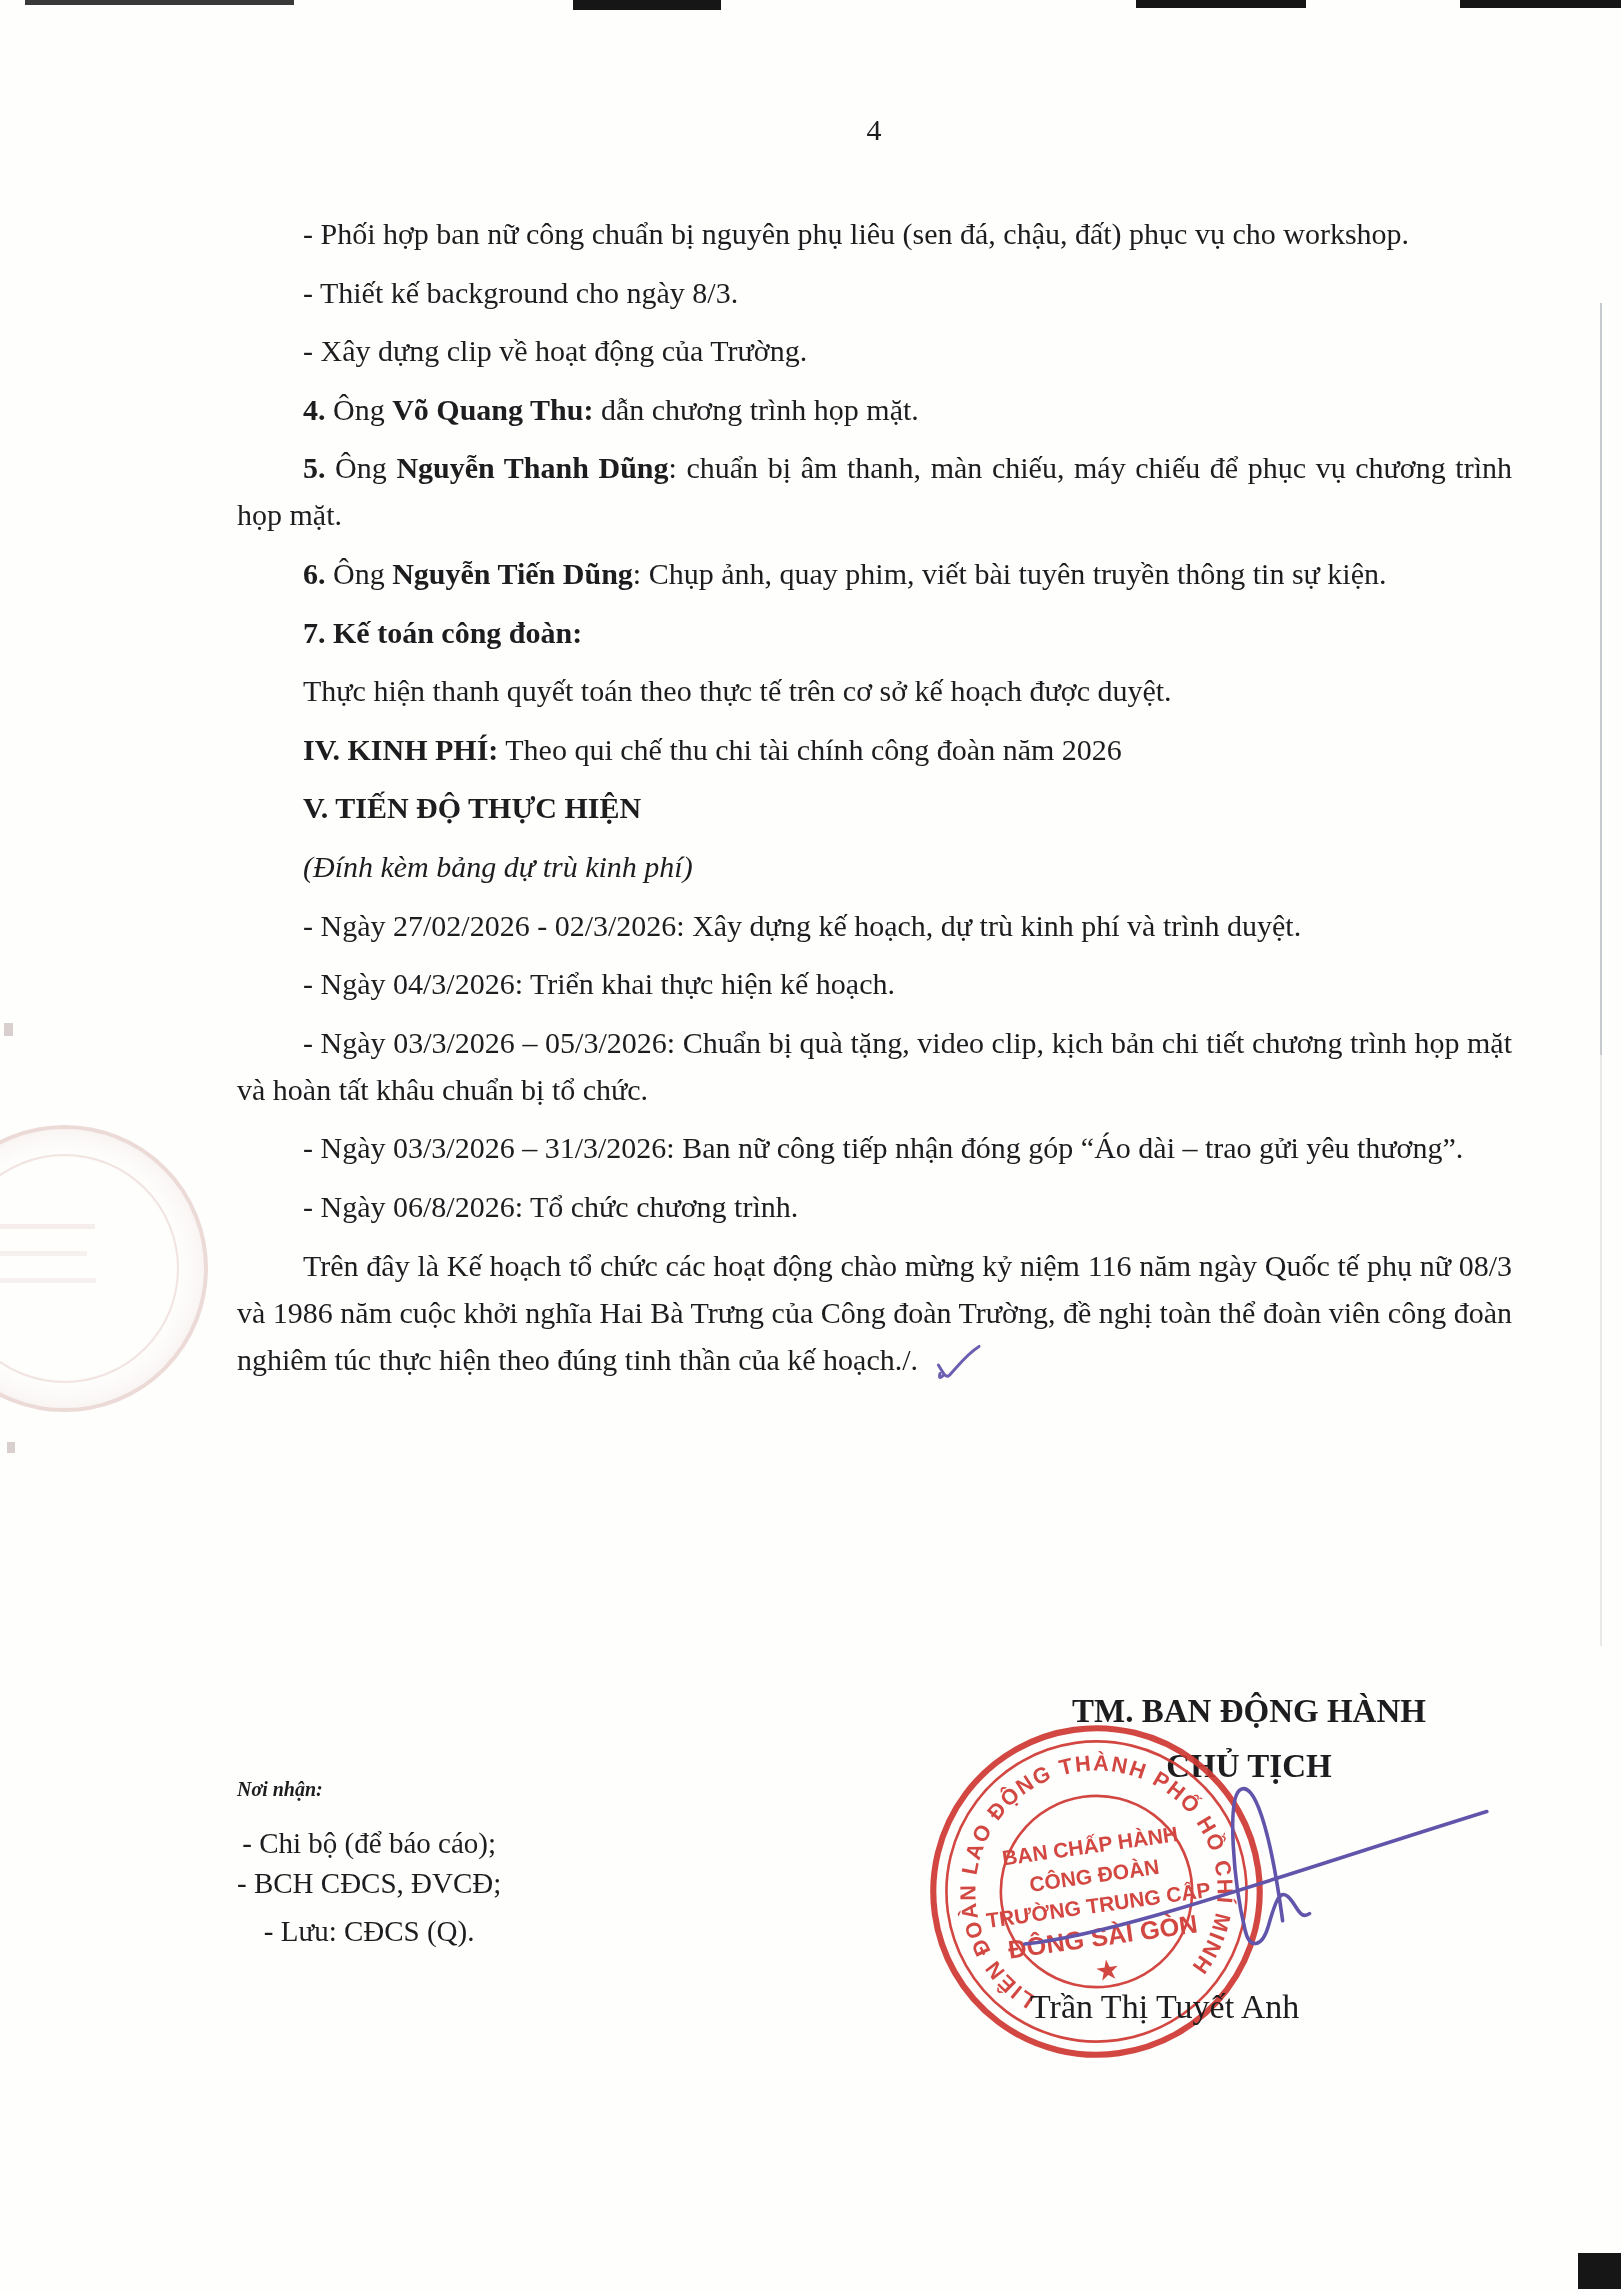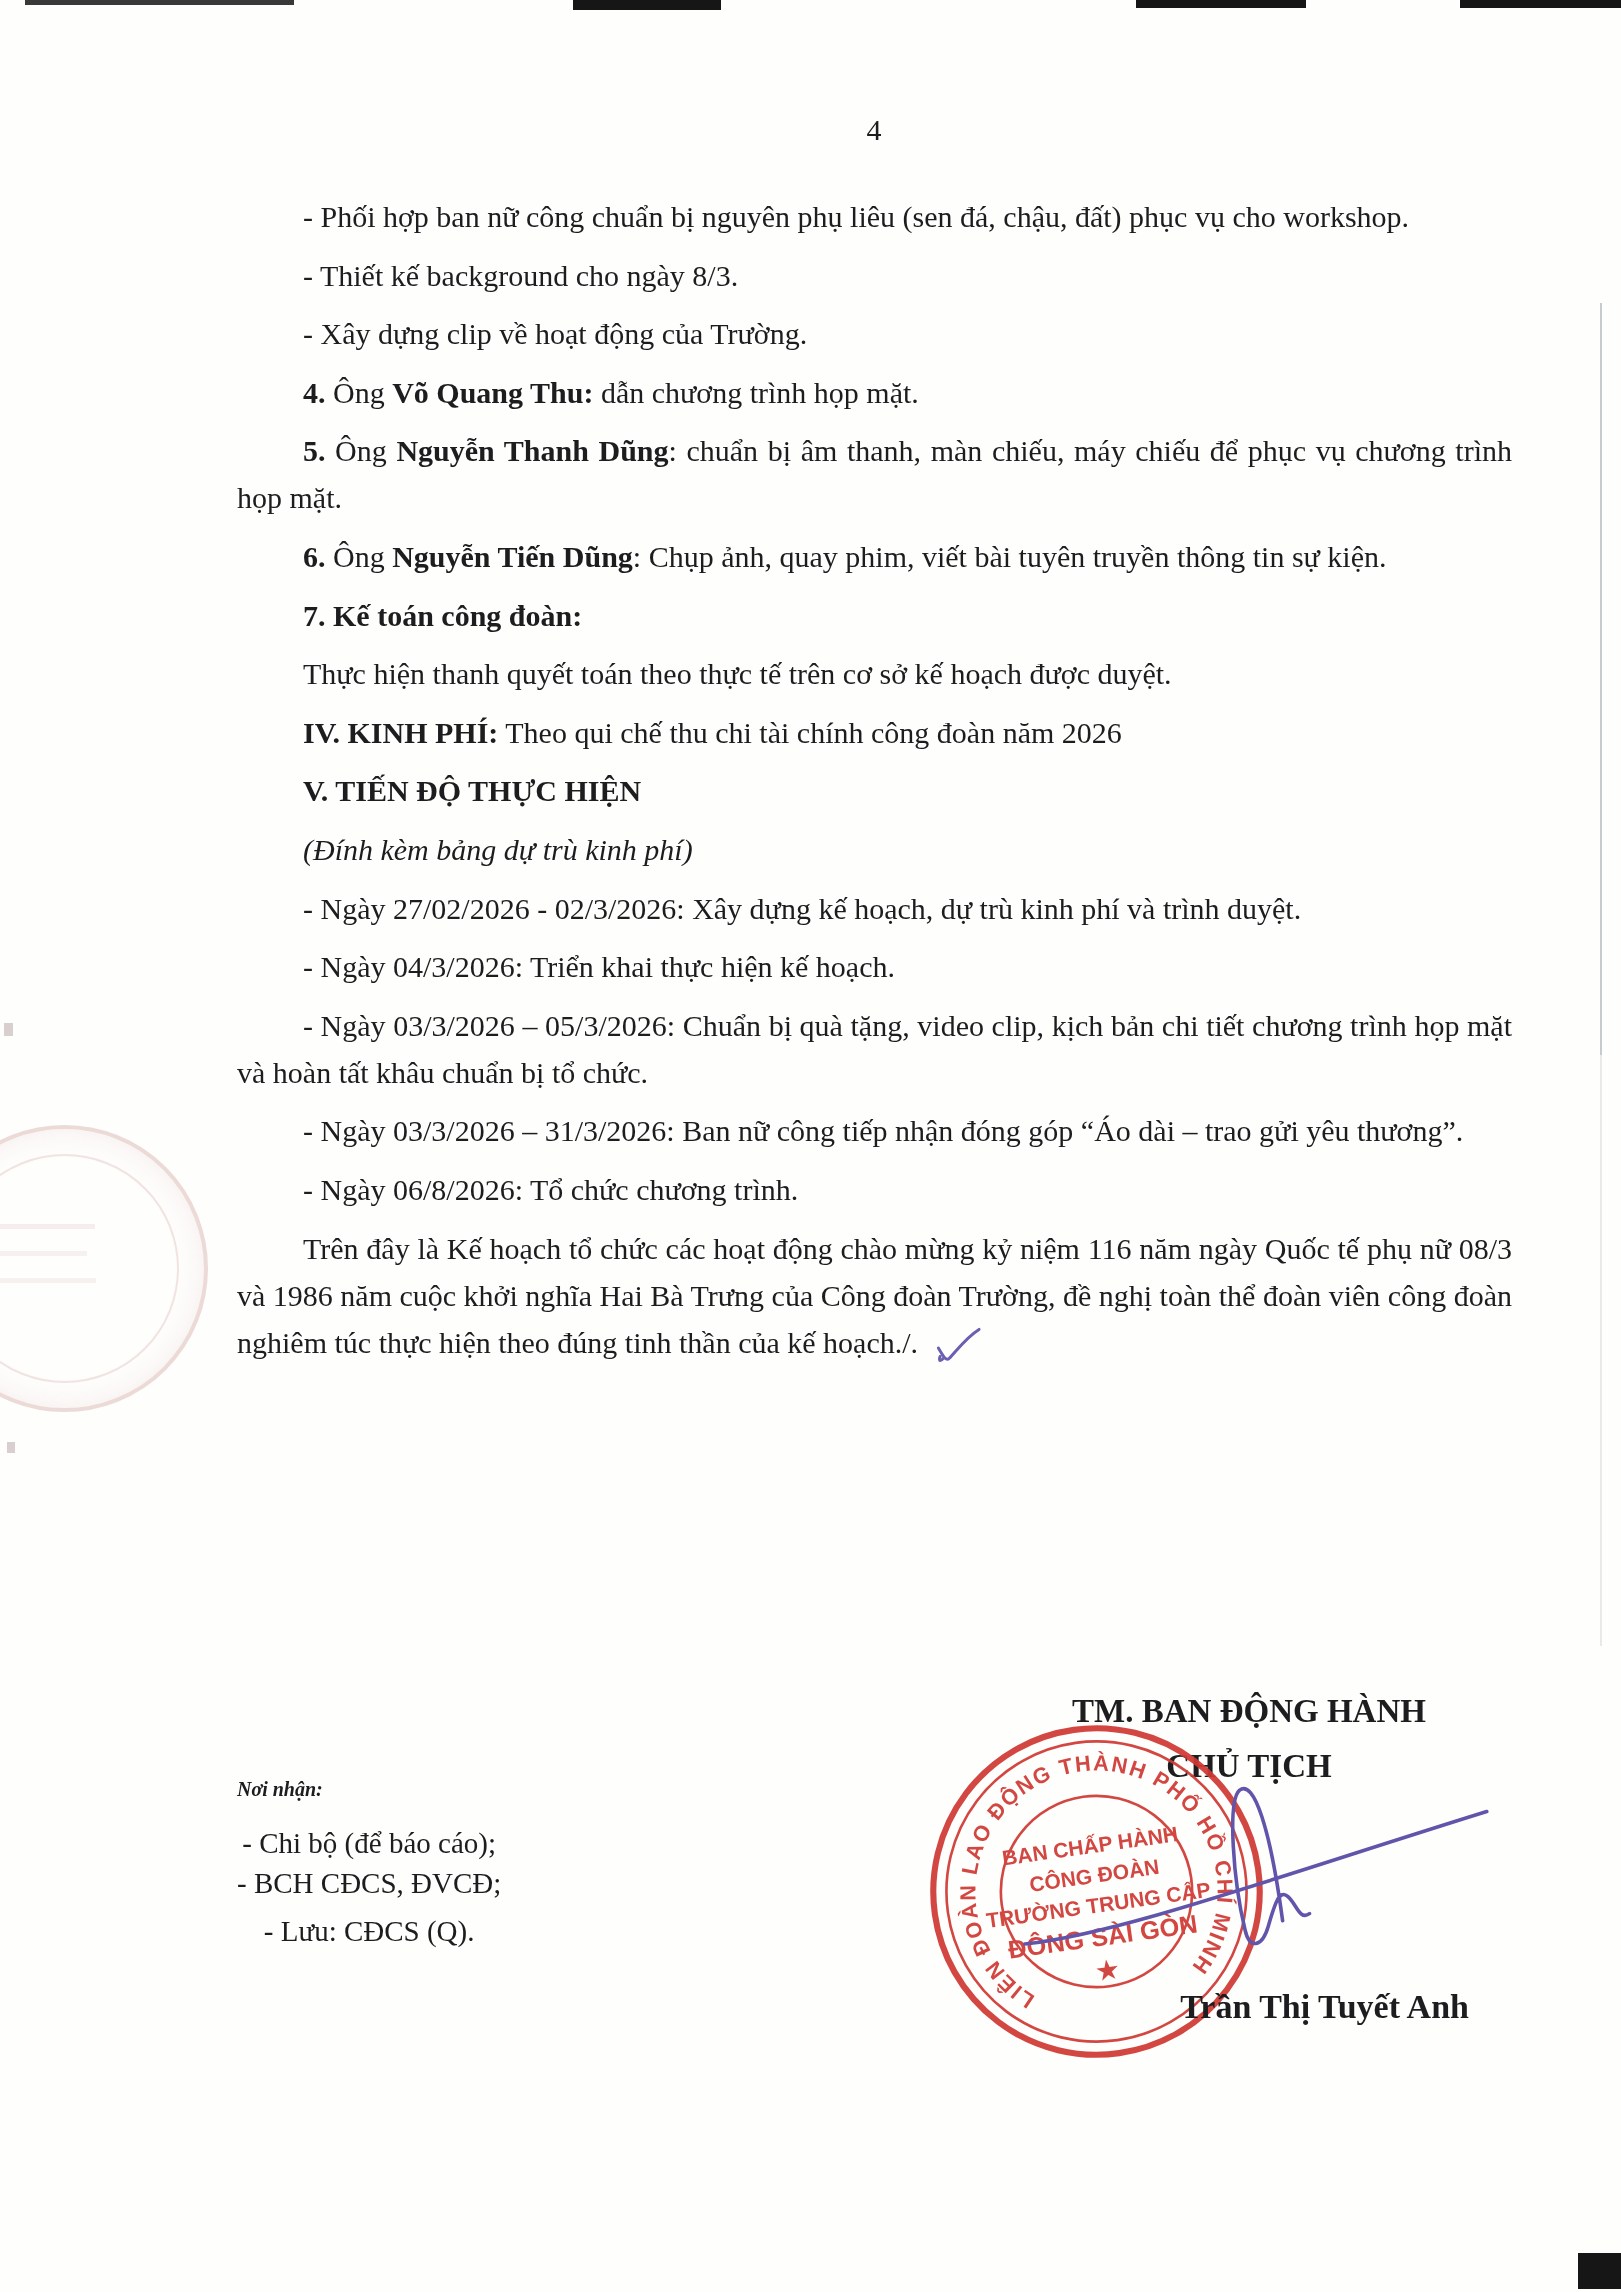--- a/index.html
+++ b/index.html
@@ -14,40 +14,40 @@
   
   .artifact{position:absolute;background:#161616;}
   .edge-line{position:absolute;width:1.8px;background:#9aa0a6;}
   
   .page-number{
     position:absolute;left:237px;top:113px;width:1274px;
     text-align:center;font-size:30px;
   }
   
   .doc-body{
-    position:absolute;left:237px;top:193px;width:1275px;
+    position:absolute;left:237px;top:210px;width:1275px;
     font-size:30px;line-height:47px;text-align:justify;
   }
   .doc-body p{margin:0 0 11.6px;text-indent:66px;}
   .doc-body .b{font-weight:bold;}
   .doc-body .i{font-style:italic;}
   .check-svg{display:inline-block;width:52px;height:39px;vertical-align:-12.5px;margin-left:12.5px;}
   
   .recipients{position:absolute;left:237px;top:1769px;font-size:29px;line-height:40px;}
   .recipients-title{font-weight:bold;font-style:italic;font-size:20px;margin-bottom:14px;}
   .recipients .r-item{white-space:nowrap;text-align:center;}
   .recipients .r-item:last-child{margin-top:8px;}
   
   .sig-head{
     position:absolute;left:958px;top:1684px;width:582px;
     text-align:center;font-weight:bold;font-size:33px;line-height:55px;
   }
   .signer-name{
     position:absolute;left:1030px;top:1988px;width:439px;
-    text-align:right;font-weight:bold;font-size:34px;
+    text-align:left;font-weight:normal;font-size:34px;
   }
   .stamp-svg{position:absolute;left:921px;top:1716px;width:351px;height:351px;opacity:.93;}
   .sign-svg{position:absolute;left:1014px;top:1763px;width:488px;height:235px;}
   
   .ghost-stamp{
     position:absolute;left:-79px;top:1125px;width:279px;height:279px;
     border:4.5px solid rgba(197,136,128,.30);border-radius:50%;
     box-shadow:inset 0 0 30px rgba(200,140,135,.16);
   }
   .ghost-stamp::before{

